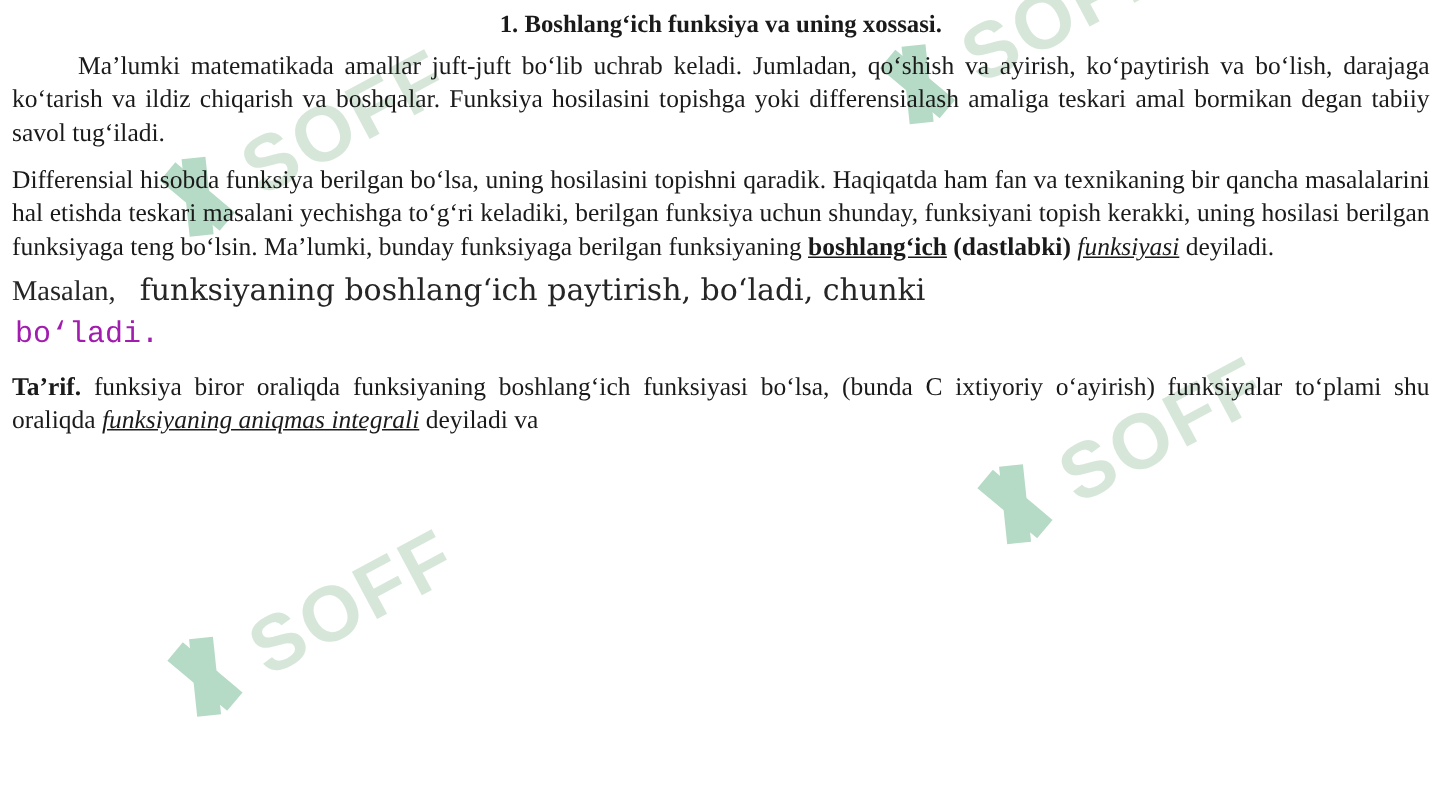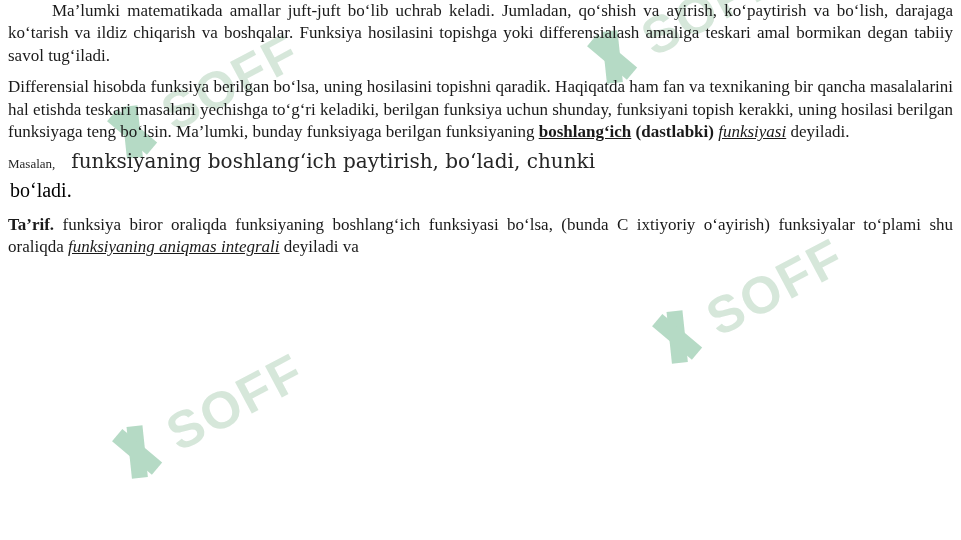--- a/index.html
+++ b/index.html
@@ -96,29 +96,29 @@
   
   .mathline {
     font-size: 20px;
     line-height: 1.35;
     margin: 0 0 2px 0;
     color: #262626;
     font-family: "DejaVu Serif", serif;
   }
   .mathline .lead {
     font-family: "Liberation Serif", serif;
-    font-size: 13px;
+    font-size: 19px;
   }
   .mathline .gap { display: inline-block; width: 16px; }
   .mathline2 {
     font-size: 20px;
     line-height: 1.35;
     margin: 0 0 10px 0;
-    color: #000000;
-    font-family: Liberation Serif, serif;
+    color: #a21caf;
+    font-family: Liberation Mono, monospace;
     padding-left: 2px;
   }
   .spacer { height: 34px; }
 </style>
 </head>
 <body>
 
 <div class="wm-layer">
   <div class="wm wm-1">
     <span class="xlogo"><i></i><i></i></span><span class="mark">SOFF</span>
@@ -129,20 +129,21 @@
   <div class="wm wm-3">
     <span class="xlogo"><i></i><i></i></span><span class="mark">SOFF</span>
   </div>
   <div class="wm wm-4">
     <span class="xlogo"><i></i><i></i></span><span class="mark">SOFF</span>
   </div>
 </div>
 
 <div class="page">
 
+  <h1 class="heading">1. Boshlang‘ich funksiya va uning xossasi.</h1>
 
   <p class="para first-indent">Ma’lumki matematikada amallar juft-juft bo‘lib uchrab keladi. Jumladan, qo‘shish va ayirish, ko‘paytirish va bo‘lish, darajaga ko‘tarish va ildiz chiqarish va boshqalar. Funksiya hosilasini topishga yoki differensialash amaliga teskari amal bormikan degan tabiiy savol tug‘iladi.</p>
 
   <p class="para tight"><span>Differensial hisobda funksiya berilgan bo‘lsa, uning hosilasini topishni qaradik. Haqiqatda ham fan va texnikaning bir qancha masalalarini hal etishda teskari masalani yechishga to‘g‘ri keladiki, berilgan  funksiya uchun shunday, funksiyani topish kerakki, uning hosilasi berilgan  funksiyaga teng bo‘lsin. Ma’lumki, bunday  funksiyaga berilgan funksiyaning </span><span class="bu">boshlang‘ich</span><span class="bold"> (dastlabki) </span><span class="iu">funksiyasi</span><span> deyiladi.</span></p>
 
   <p class="mathline"><span class="lead">Masalan,</span><span class="gap"></span><span>funksiyaning boshlang‘ich paytirish,   bo‘ladi, chunki</span></p>
 
   <p class="mathline2">bo‘ladi.</p>
 
 

